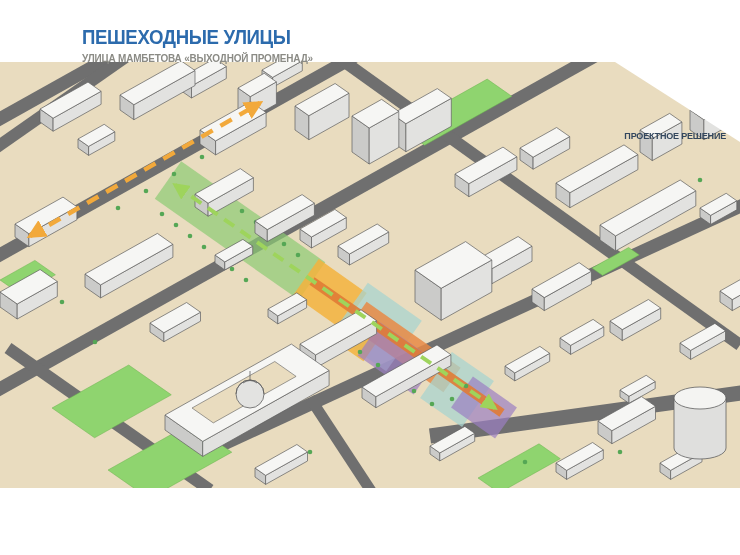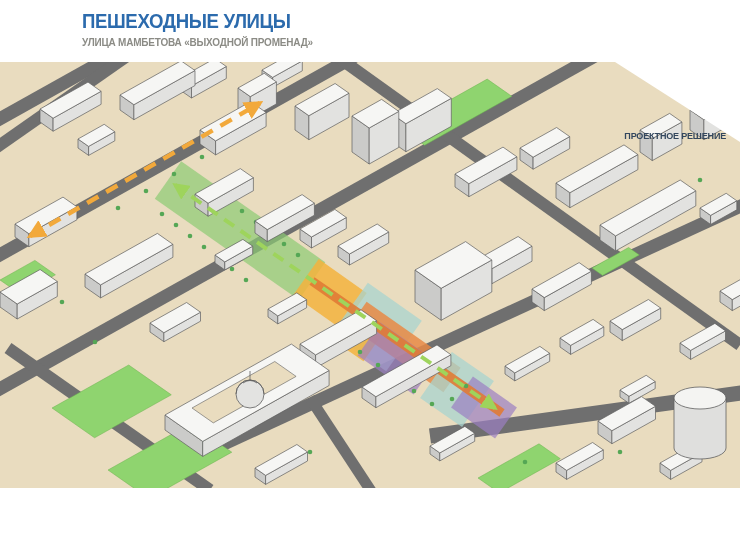--- a/index.html
+++ b/index.html
@@ -1,21 +1,21 @@
 <!DOCTYPE html>
 <html><head>
 <meta charset="utf-8">
 <style>
   html,body{margin:0;padding:0;}
   body{
     width:740px;height:555px;position:relative;background:#ffffff;
     font-family:"Liberation Sans", sans-serif; overflow:hidden;
   }
   
-  .hdr{position:absolute;left:82px;top:10px;z-index:5;}
+  .hdr{position:absolute;left:82px;top:26px;z-index:5;}
   .hdr .title{
     color:#2C6BAD;font-size:20px;font-weight:800;letter-spacing:-0.4px;
     transform:scaleX(.93);transform-origin:left;white-space:nowrap;
   }
   .hdr .subtitle{
     color:#8B8B85;font-size:10.5px;font-weight:700;letter-spacing:-0.2px;
     transform:scaleX(.95);transform-origin:left;margin-top:3px;white-space:nowrap;
   }
   
   .map-wrap{position:absolute;left:0;top:62px;width:740px;height:349px;border-radius:14px;}

